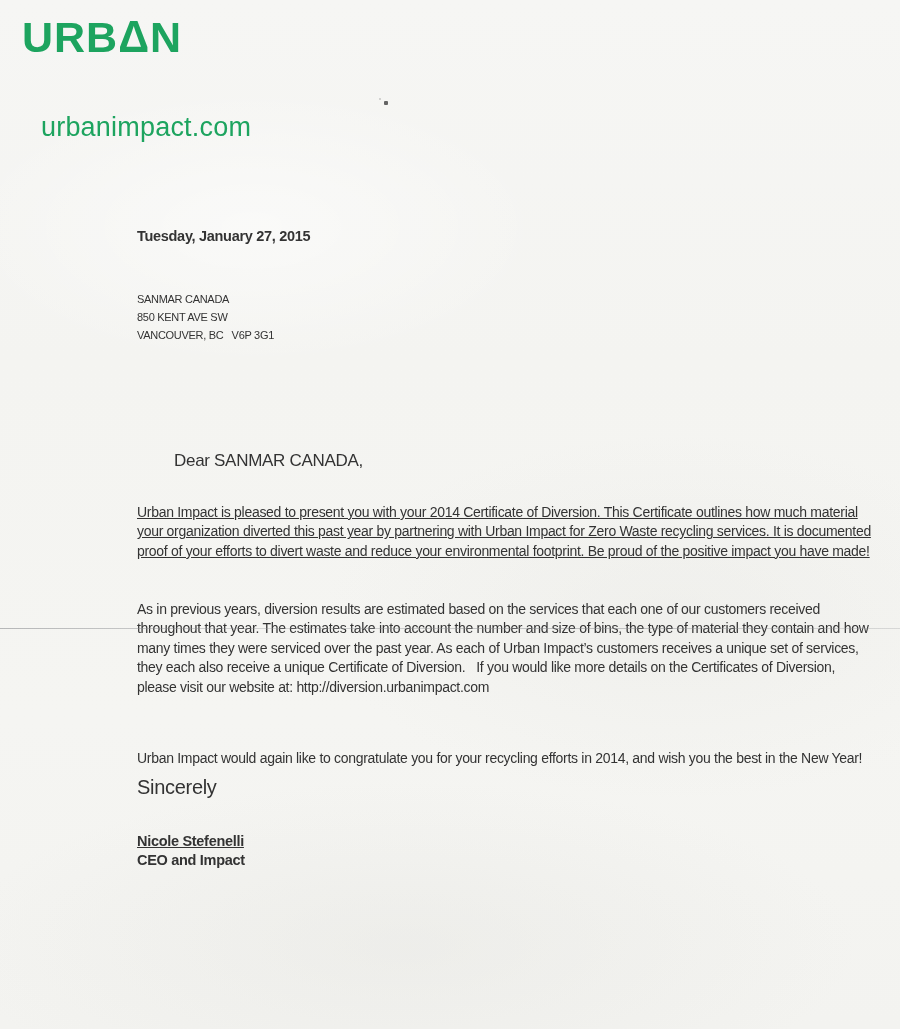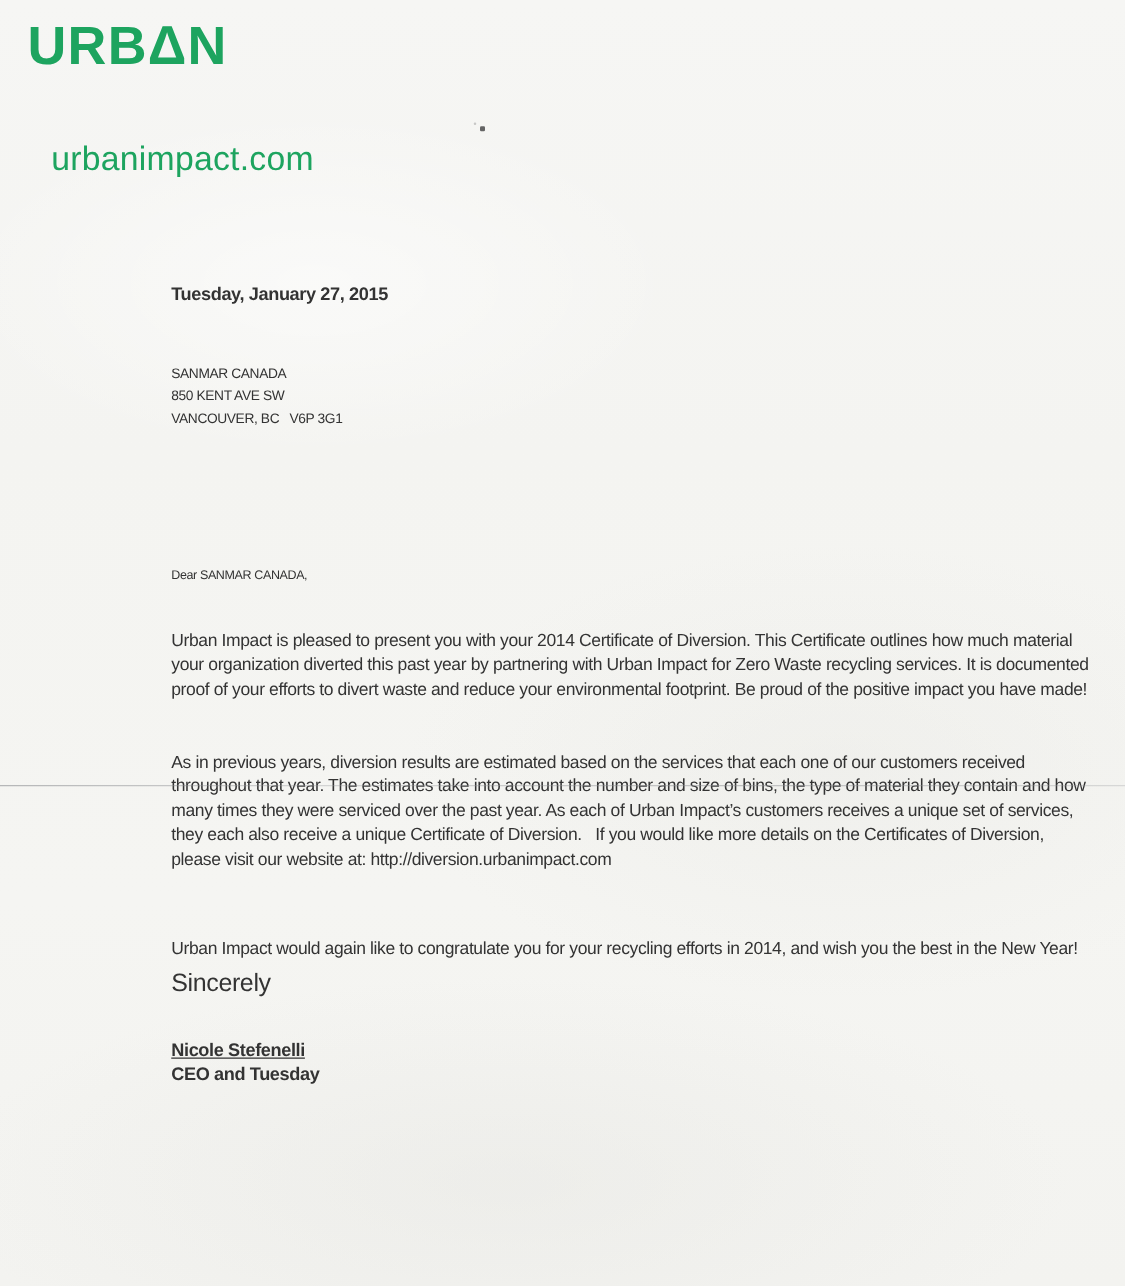--- a/index.html
+++ b/index.html
@@ -58,22 +58,22 @@
     top: 0;
     width: 735px;
     font-size: 14px;
     letter-spacing: -0.3px;
     line-height: 19.4px;
     color: #333333;
   }
   .abs { position: absolute; left: 0; }
   .date-line      { top: 227px; font-weight: bold; font-size: 14.5px; }
   .recipient      { top: 290px; line-height: 18.2px; font-size: 11px; }
-  .salutation     { top: 451px; font-size: 10px; }
-  .para-1         { top: 503px; width: 735px; }
+  .salutation     { top: 451px; font-size: 17px; margin-left: 37px; }
+  .para-1         { top: 503px; width: 735px; text-decoration: underline; }
   .para-2         { top: 600px; width: 735px; }
   .para-3         { top: 749px; width: 735px; }
   .closing        { top: 778px; font-size: 20px; text-align: center; }
   .signer-name    { top: 832px; font-weight: bold; font-size: 14.5px; text-decoration: underline; }
   .signer-title   { top: 851px; font-weight: bold; font-size: 14.5px; }
 
   
   .fold-line {
     position: absolute;
     left: 0;
@@ -131,19 +131,19 @@
   </div>
 
   <div class="abs salutation">Dear SANMAR CANADA,</div>
 
   <div class="abs para-1">Urban Impact is pleased to present you with your 2014 Certificate of Diversion. This Certificate outlines how much material your organization diverted this past year by partnering with Urban Impact for Zero Waste recycling services. It is documented proof of your efforts to divert waste and reduce your environmental footprint. Be proud of the positive impact you have made!</div>
   <div class="abs para-2">As in previous years, diversion results are estimated based on the services that each one of our customers received throughout that year. The estimates take into account the number and size of bins, the type of material they contain and how many times they were serviced over the past year. As each of Urban Impact’s customers receives a unique set of services, they each also receive a unique Certificate of Diversion.&nbsp;&nbsp; If you would like more details on the Certificates of Diversion, please visit our website at: http://diversion.urbanimpact.com</div>
   <div class="abs para-3">Urban Impact would again like to congratulate you for your recycling efforts in 2014, and wish you the best in the New Year!</div>
 
   <div class="abs closing">Sincerely</div>
   <div class="abs signer-name">Nicole Stefenelli</div>
-  <div class="abs signer-title">CEO and Tuesday</div>
+  <div class="abs signer-title">CEO and Impact</div>
 
 </div>
 
 <div class="fold-line"></div>
 <div class="scan-speck"></div>
 <div class="scan-speck-2"></div>
 
 </body></html>

